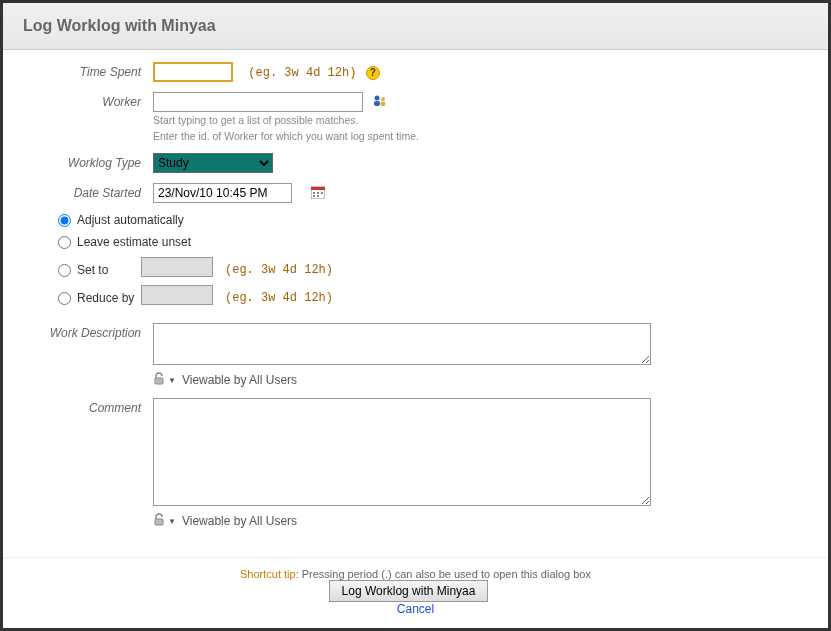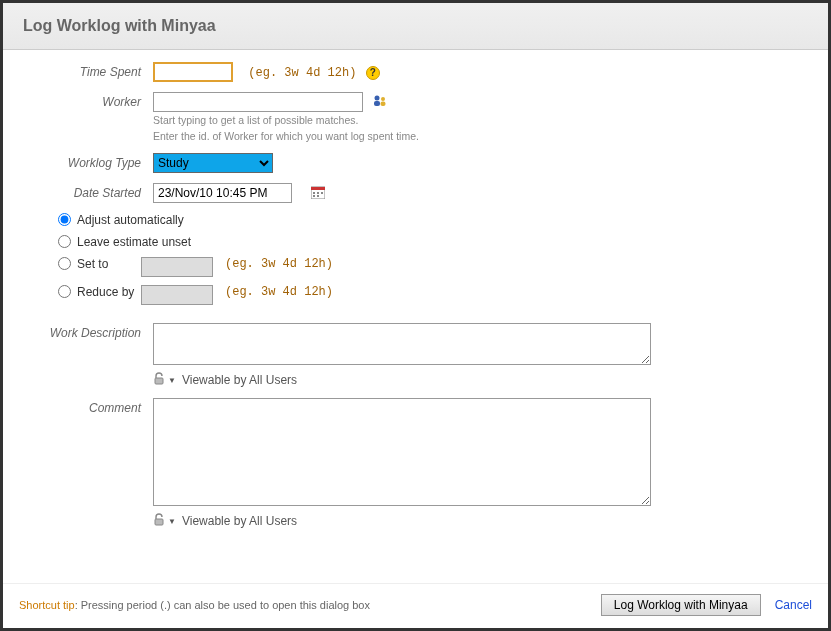--- a/index.html
+++ b/index.html
@@ -12,34 +12,34 @@
 .form-label { width: 130px; text-align: right; padding-right: 12px; color: #666; padding-top: 3px; font-style: italic; }
 .form-field { flex: 1; }
 input[type="text"] { font-family: inherit; font-size: 12px; padding: 2px 4px; border: 1px solid #999; height: 20px; }
 .input-timespent { width: 80px; border: 2px solid #e0a030 !important; }
 .input-worker { width: 210px; }
 .input-date { width: 139px; }
 .input-small { width: 72px; background: #ddd; }
 textarea { font-family: inherit; font-size: 12px; border: 1px solid #999; resize: both; padding: 2px 4px; }
 .ta-desc { width: 498px; height: 42px; }
 .ta-comment { width: 498px; height: 108px; }
-select { font-family: inherit; font-size: 12px; border: 1px solid #666; height: 20px; width: 120px; background: #0ea5e9; }
+select { font-family: inherit; font-size: 12px; border: 1px solid #666; height: 20px; width: 120px; background: #0f766e; }
 .hint { color: #a16207; margin-left: 12px; font-family: Liberation Mono, monospace; }
 .help-icon { display: inline-flex; width: 14px; height: 14px; border-radius: 50%; background: #fc0; color: #333; font-weight: bold; font-size: 10px; align-items: center; justify-content: center; margin-left: 6px; vertical-align: middle; border: 1px solid #c90; }
 .ppl-icon { display: inline-block; margin-left: 6px; vertical-align: middle; }
 .cal-icon { display: inline-block; margin-left: 16px; vertical-align: middle; }
 .worker-hint { color: #888; font-size: 10.5px; display: block; line-height: 1.3; margin-top: 2px; }
-.radio-row { display: flex; align-items: flex-start; margin-bottom: 8px; padding-left: 35px; }
+.radio-row { display: flex; align-items: flex-end; margin-bottom: 8px; padding-left: 35px; }
 .radio-row input[type="radio"] { margin-right: 6px; }
 .radio-text { color: #333; }
 .visibility-row { display: flex; align-items: center; margin-top: 4px; color: #555; }
 .lock-icon { display: inline-block; margin-right: 2px; }
 .drop-tri { display: inline-block; margin-right: 6px; font-size: 8px; color: #555; }
 .vis-text { color: #555; }
-.dialog-footer { border-top: 1px solid #eee; padding: 10px 16px 12px 16px; display: flex; align-items: center; }
+.dialog-footer { border-top: 1px solid #eee; padding: 10px 16px 12px 16px; display: flex; align-items: center; flex-direction: column; }
 .shortcut { color: #666; font-size: 11px; }
 .shortcut b { color: #cc7a00; font-weight: normal; }
 .footer-spacer { flex: 1; }
 .btn-primary { background: linear-gradient(#f5f5f5, #ddd); border: 1px solid #999; padding: 3px 12px; font-size: 12px; cursor: pointer; margin-right: 14px; }
 .btn-cancel { color: #1d4ed8; cursor: pointer; text-decoration: none; }
 </style>
 </head>
 <body>
 
 <div class="dialog">

